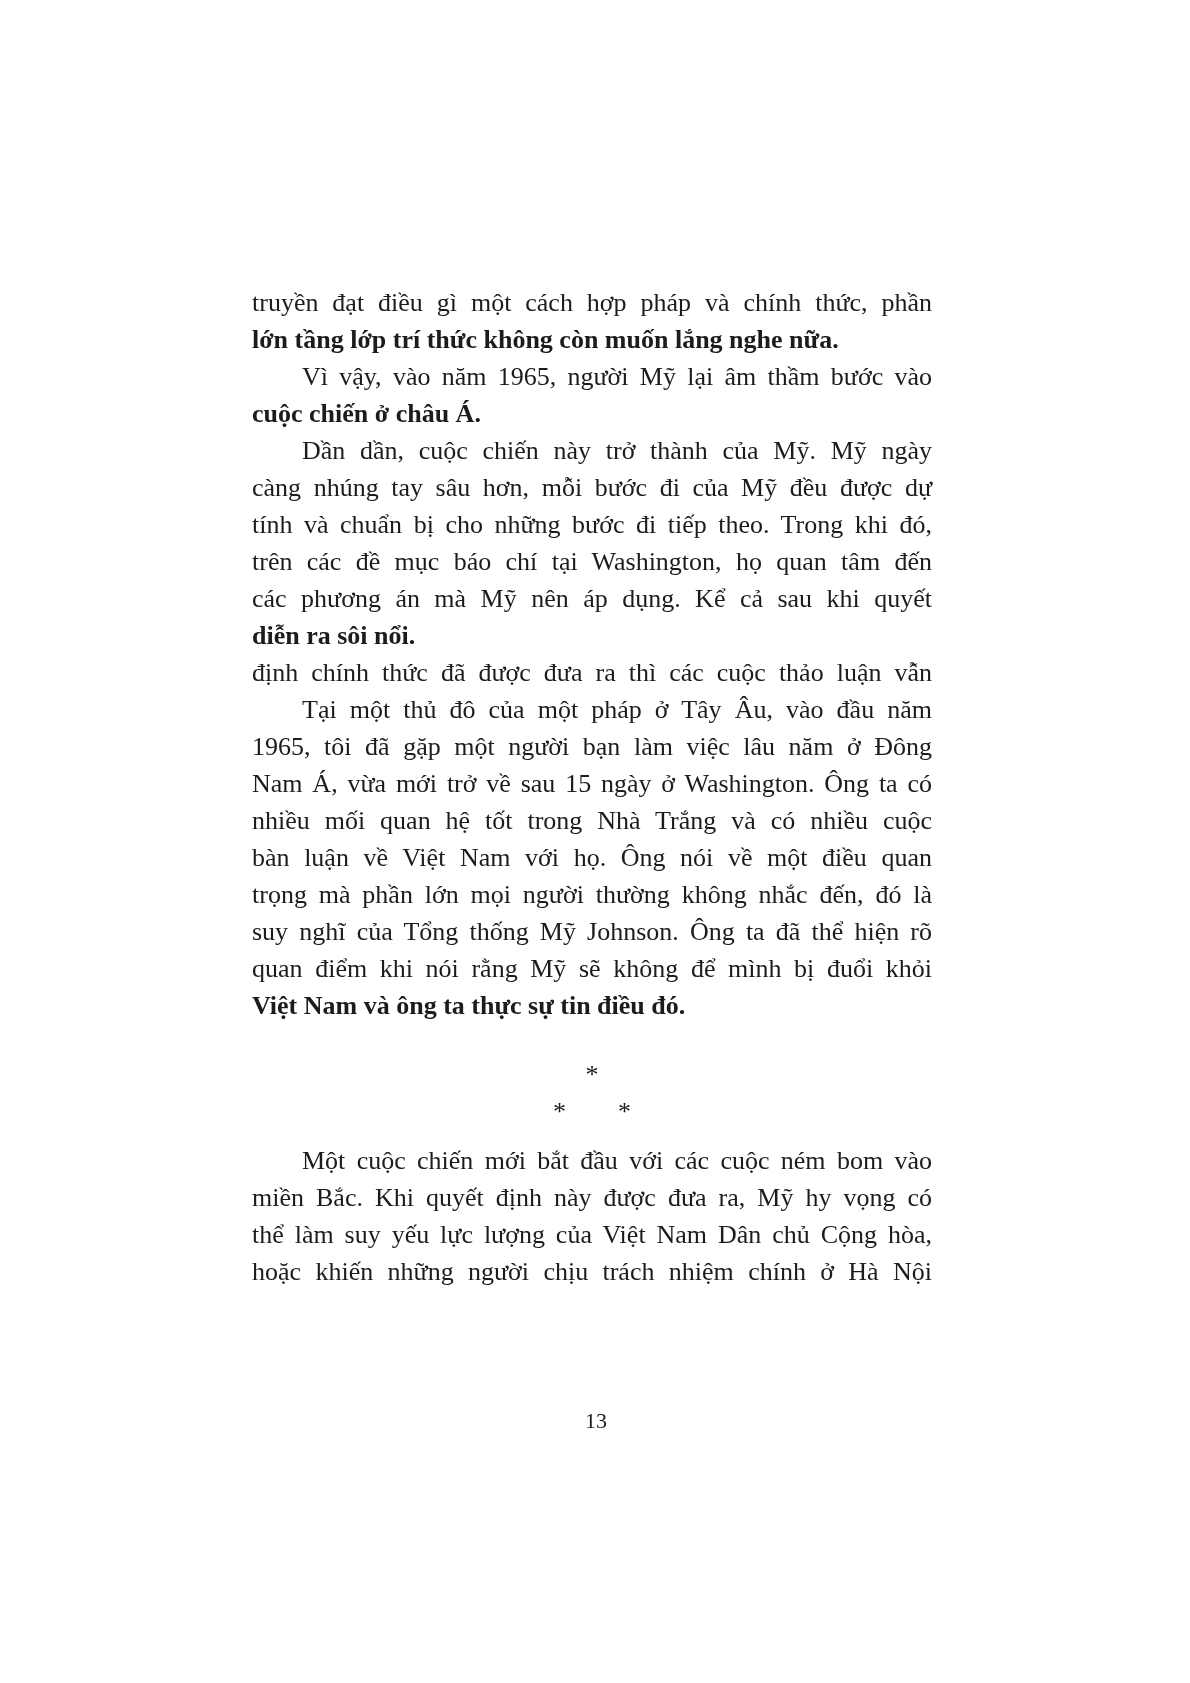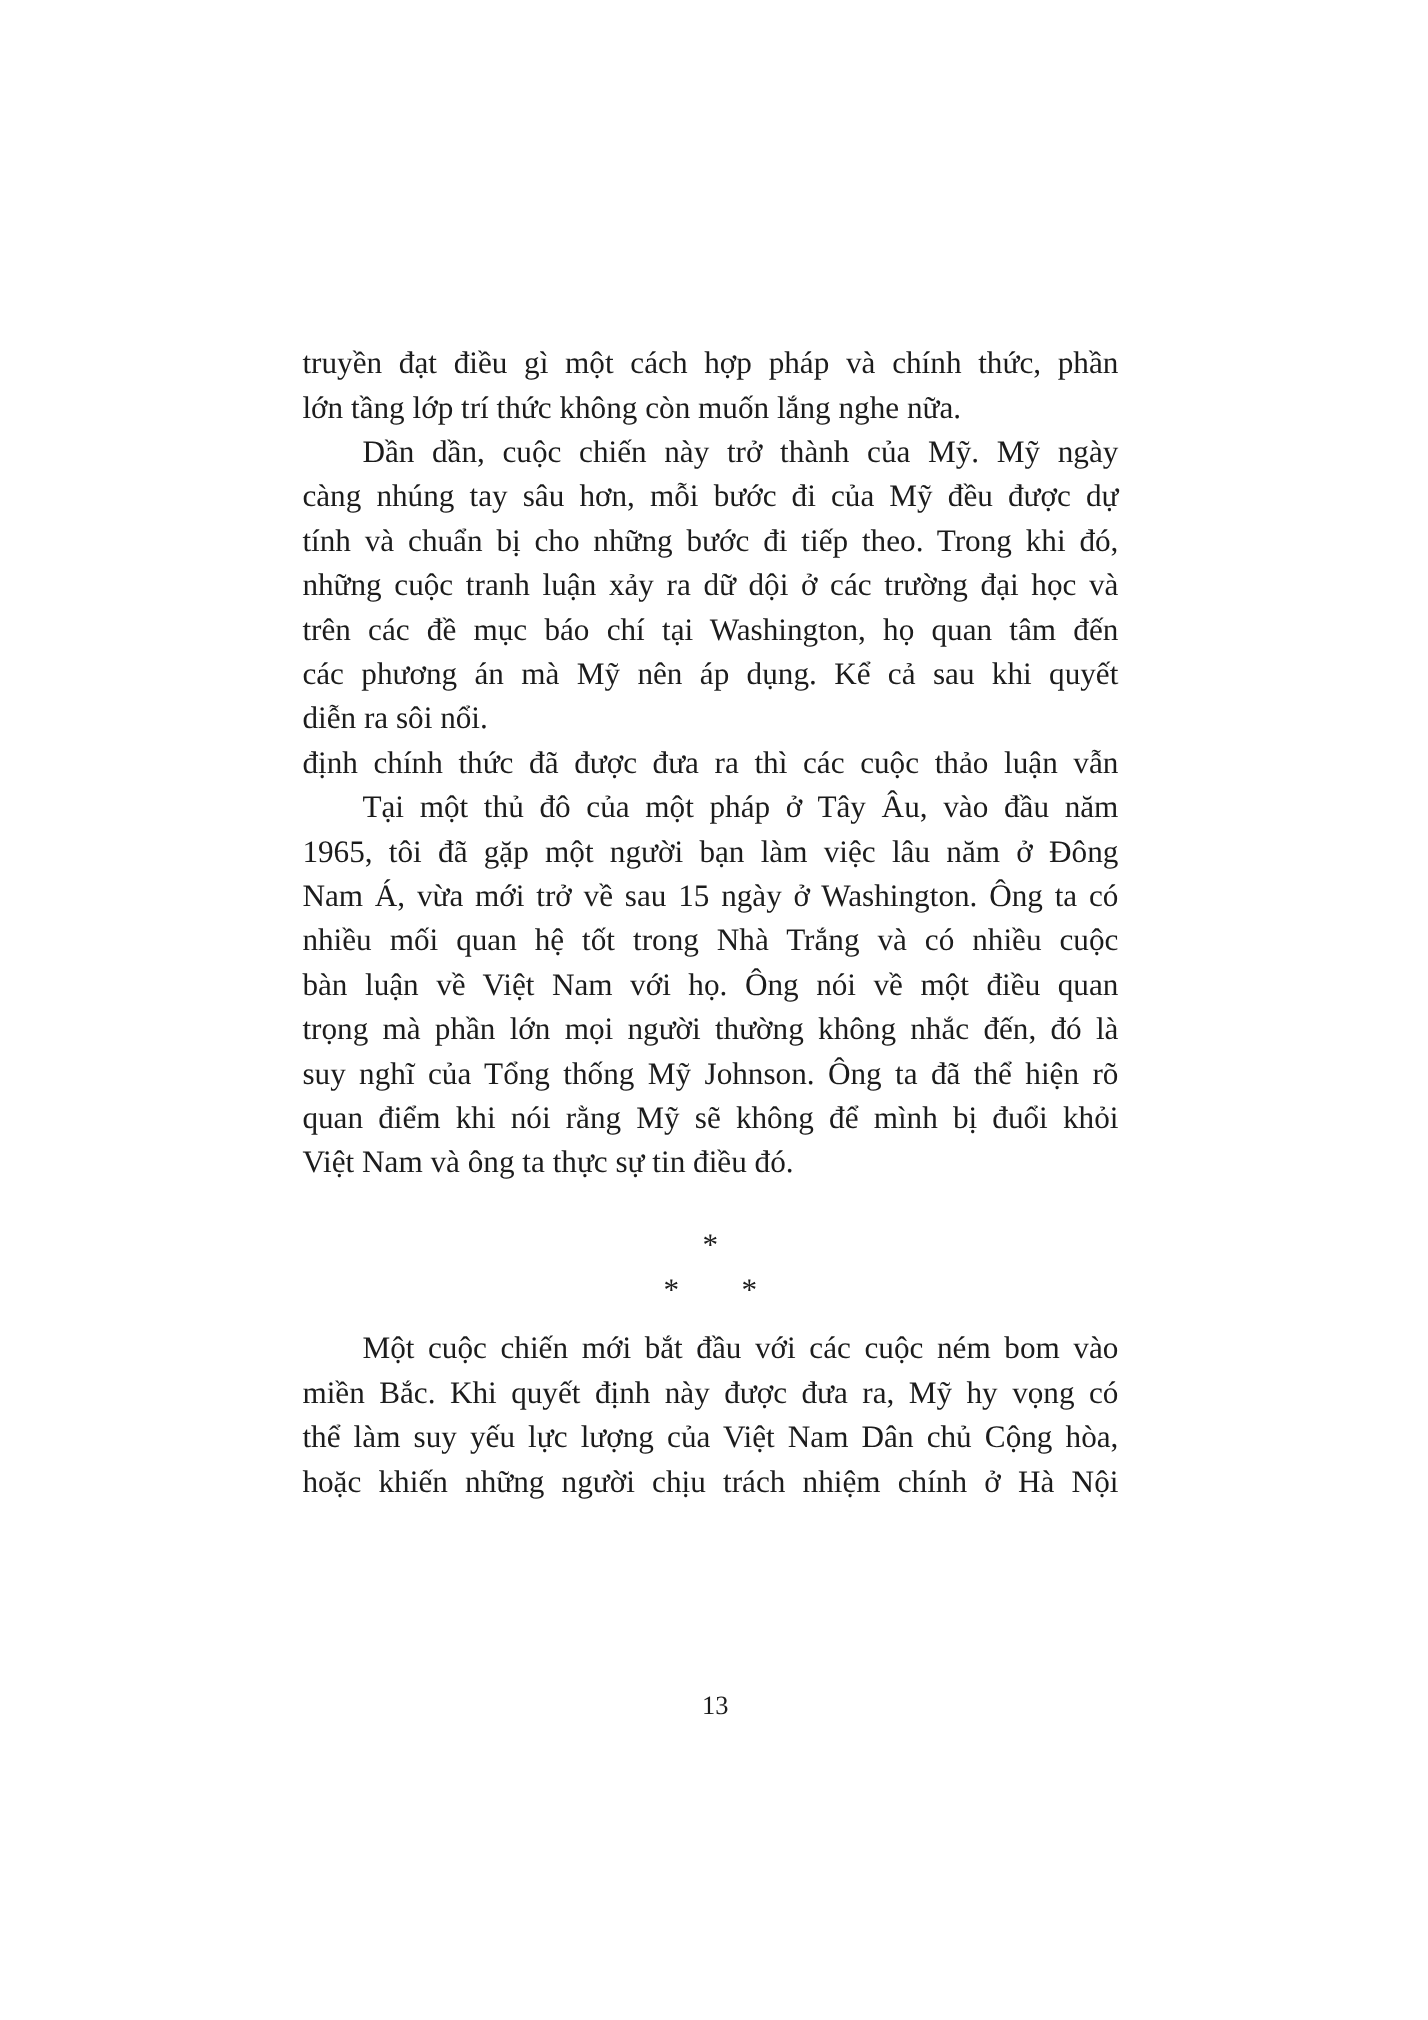--- a/index.html
+++ b/index.html
@@ -27,20 +27,21 @@
   .paragraph {
     margin: 0;
   }
   .line {
     white-space: nowrap;
     text-align: justify;
     text-align-last: justify;
   }
   .line.last {
     text-align-last: left;
+    font-weight: bold;
   }
   .line.indent {
     text-indent: 50px;
   }
   .divider {
     margin-top: 32px;
     margin-bottom: 12px;
   }
   .divider-row {
     text-align: center;
@@ -62,24 +63,27 @@
 </head>
 <body>
 
 <div class="sheet">
   <div class="text-block" id="body-sections">
       <div class="paragraph">
         <div class="line">truyền đạt điều gì một cách hợp pháp và chính thức, phần</div>
         <div class="line last">lớn tầng lớp trí thức không còn muốn lắng nghe nữa.</div>
       </div>
       <div class="paragraph">
+        <div class="line indent">Vì vậy, vào năm 1965, người Mỹ lại âm thầm bước vào</div>
+        <div class="line last">cuộc chiến ở châu Á.</div>
+      </div>
+      <div class="paragraph">
         <div class="line indent">Dần dần, cuộc chiến này trở thành của Mỹ. Mỹ ngày</div>
         <div class="line">càng nhúng tay sâu hơn, mỗi bước đi của Mỹ đều được dự</div>
         <div class="line">tính và chuẩn bị cho những bước đi tiếp theo. Trong khi đó,</div>
-        <div class="line">những cuộc tranh luận xảy ra dữ dội ở các trường đại học và</div>
         <div class="line">trên các đề mục báo chí tại Washington, họ quan tâm đến</div>
         <div class="line">các phương án mà Mỹ nên áp dụng. Kể cả sau khi quyết</div>
         <div class="line last">diễn ra sôi nổi.</div>
         <div class="line">định chính thức đã được đưa ra thì các cuộc thảo luận vẫn</div>
       </div>
       <div class="paragraph">
         <div class="line indent">Tại một thủ đô của một pháp ở Tây Âu, vào đầu năm</div>
         <div class="line">1965, tôi đã gặp một người bạn làm việc lâu năm ở Đông</div>
         <div class="line">Nam Á, vừa mới trở về sau 15 ngày ở Washington. Ông ta có</div>
         <div class="line">nhiều mối quan hệ tốt trong Nhà Trắng và có nhiều cuộc</div>

